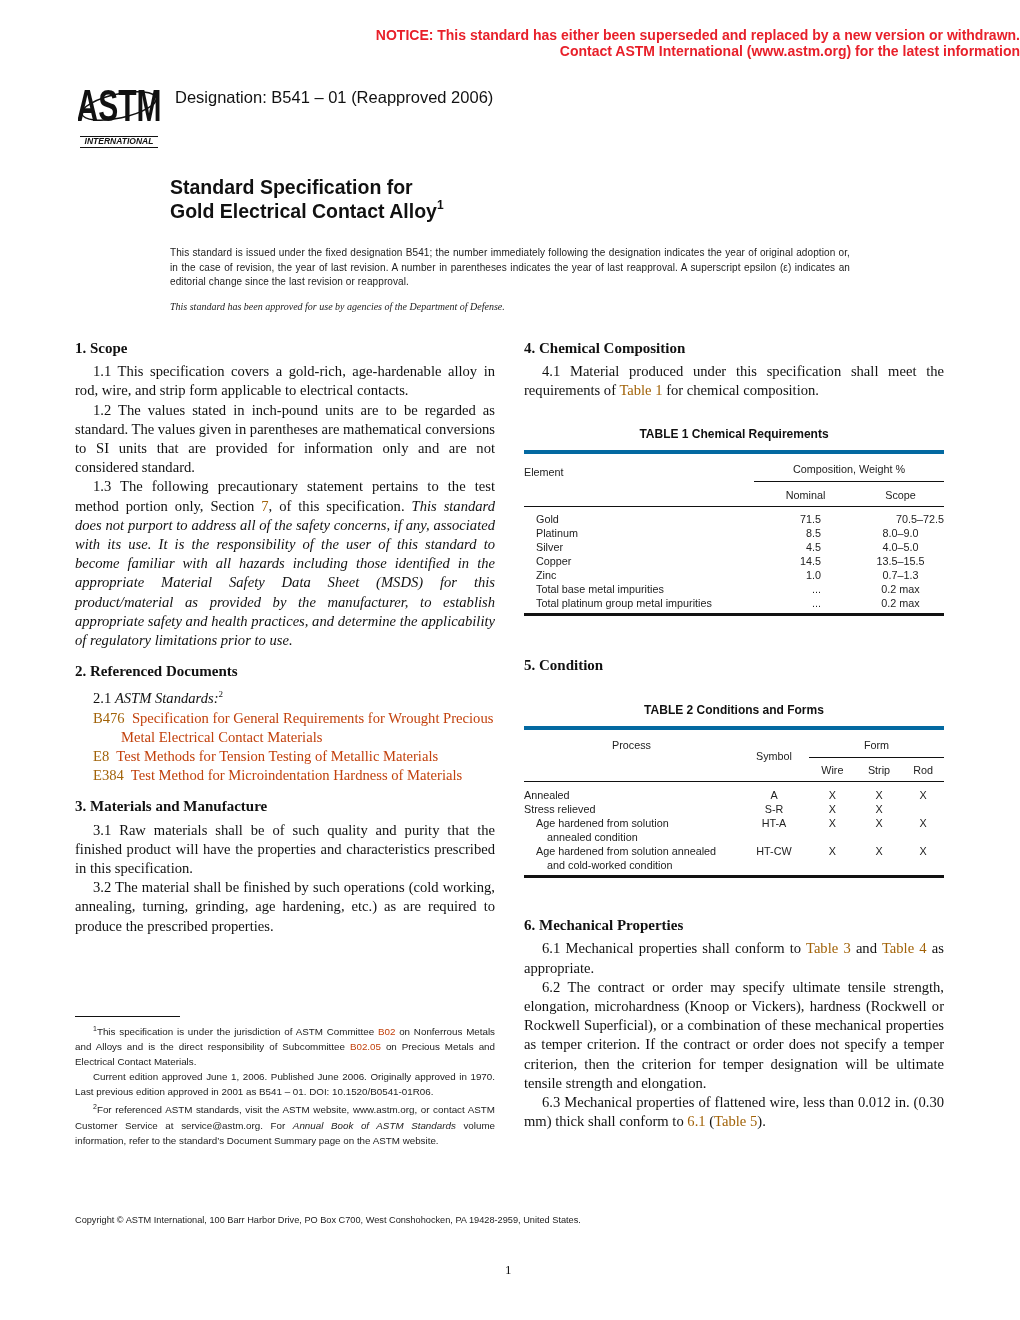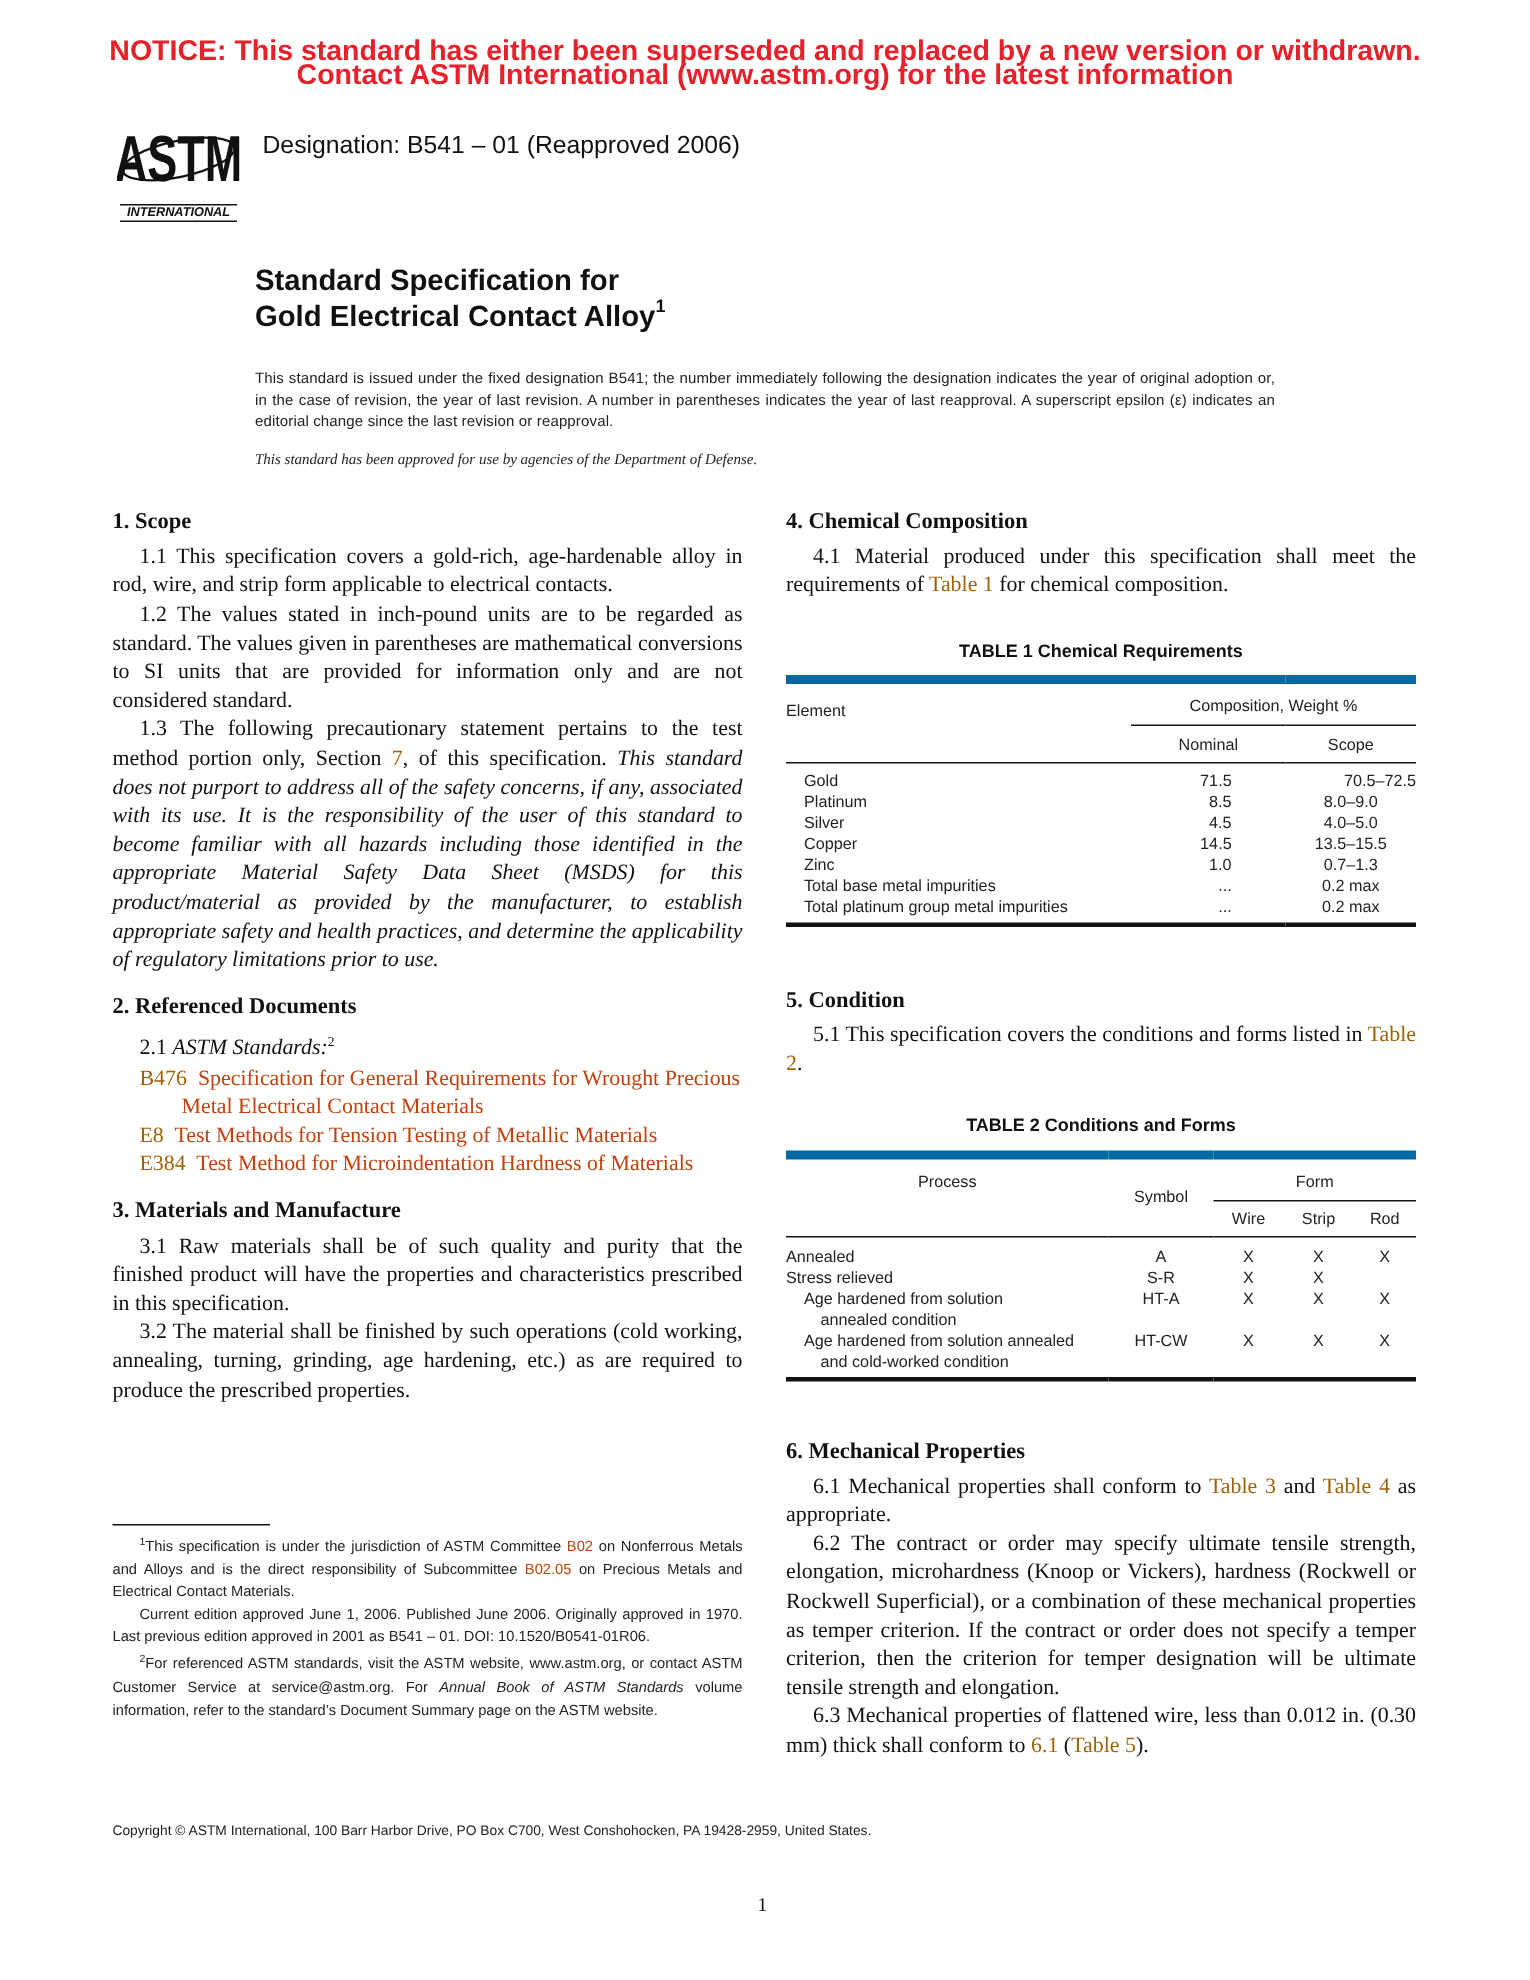--- a/index.html
+++ b/index.html
@@ -1,20 +1,20 @@
 <!DOCTYPE html>
 <html><head>
 <meta charset="utf-8">
 <style>
   html, body { margin: 0; padding: 0; background: #ffffff; }
   body { width: 1020px; height: 1320px; position: relative; overflow: hidden; color: #111; }
 
-  .notice { position: absolute; top: 27px; left: 0; width: 1020px; text-align: center;
+  .notice { position: absolute; top: 27px; left: 0; width: 1020px; text-align: right;
             color: #e8202a; font-family: "Liberation Sans", sans-serif; font-weight: bold;
-            font-size: 19px; line-height: 16px; }
+            font-size: 14px; line-height: 16px; }
 
   .logo { position: absolute; left: 78px; top: 76px; width: 82px; height: 74px; }
   .designation { position: absolute; left: 175px; top: 88px; font-family: "Liberation Sans", sans-serif;
                  font-size: 16.5px; color: #111; }
 
   .title { position: absolute; left: 170px; top: 175px; font-family: "Liberation Sans", sans-serif;
            font-weight: bold; font-size: 19.5px; line-height: 24px; color: #111; }
   .title sup { font-size: 12px; vertical-align: 9px; line-height: 0; }
 
   .preface { position: absolute; left: 170px; top: 246px; width: 680px; font-family: "Liberation Sans", sans-serif;
@@ -33,21 +33,21 @@
   .red { color: #a16207; }
   .blue { color: #c2410c; }
   .ref-item { margin: 0; padding-left: 28px; text-indent: -28px; }
   .sp { height: 12px; }
 
   table.tbl { border-collapse: collapse; width: 420px; font-family: "Liberation Sans", sans-serif;
               font-size: 10.8px; line-height: 14px; color: #222; }
   .tbl-caption { text-align: center; font-family: "Liberation Sans", sans-serif; font-weight: bold;
                  font-size: 12px; margin: 0 0 6px 0; color: #111; }
   .tbl td, .tbl th { font-weight: normal; padding: 0; }
-  .top-rule { border-top: 6px solid #0369a1; }
+  .top-rule { border-top: 4px solid #0369a1; }
   .bottom-rule { border-bottom: 3px solid #111; }
   .thin-bottom { border-bottom: 1px solid #111; }
 
   .footnote-rule { position: absolute; left: 75px; top: 1016px; width: 105px; border-top: 1px solid #111; }
   .footnotes { position: absolute; left: 75px; top: 1021px; width: 420px; font-family: "Liberation Sans", sans-serif;
                font-size: 9.8px; line-height: 15px; color: #222; text-align: justify; }
   .footnotes p { margin: 0; text-indent: 18px; }
   .footnotes sup { font-size: 7px; }
 
   .copyright { position: absolute; left: 75px; top: 1215px; font-family: "Liberation Sans", sans-serif;
@@ -161,21 +161,20 @@
         <tr class="bottom-rule">
           <td style="padding-left:12px;padding-top:0;padding-bottom:3px;">Total platinum group metal impurities</td>
           <td style="text-align:right;padding-right:36px;padding-top:0;padding-bottom:3px;">...</td>
           <td style="text-align:center;padding-top:0;padding-bottom:3px;">0.2 max</td>
         </tr>
       </tbody>
   </table>
 
   <div style="height:40px"></div>
   <div class="h">5.  Condition</div>
-  <p class="p"><span>5.1  This specification covers the conditions and forms listed in </span><span class="red">Table 2</span><span>.</span></p>
 
   <div style="height:22px"></div>
   <div class="tbl-caption">TABLE 2  Conditions and Forms</div>
   <table class="tbl">
     <tbody>
         <tr class="top-rule">
       <td rowspan="2" style="text-align:center;vertical-align:top;padding-top:8px;width:215px;">Process</td>
       <td rowspan="2" style="text-align:center;vertical-align:middle;width:70px;">Symbol</td>
       <td colspan="3" class="thin-bottom" style="text-align:center;padding-top:8px;padding-bottom:5px;">Form</td>
     </tr>

